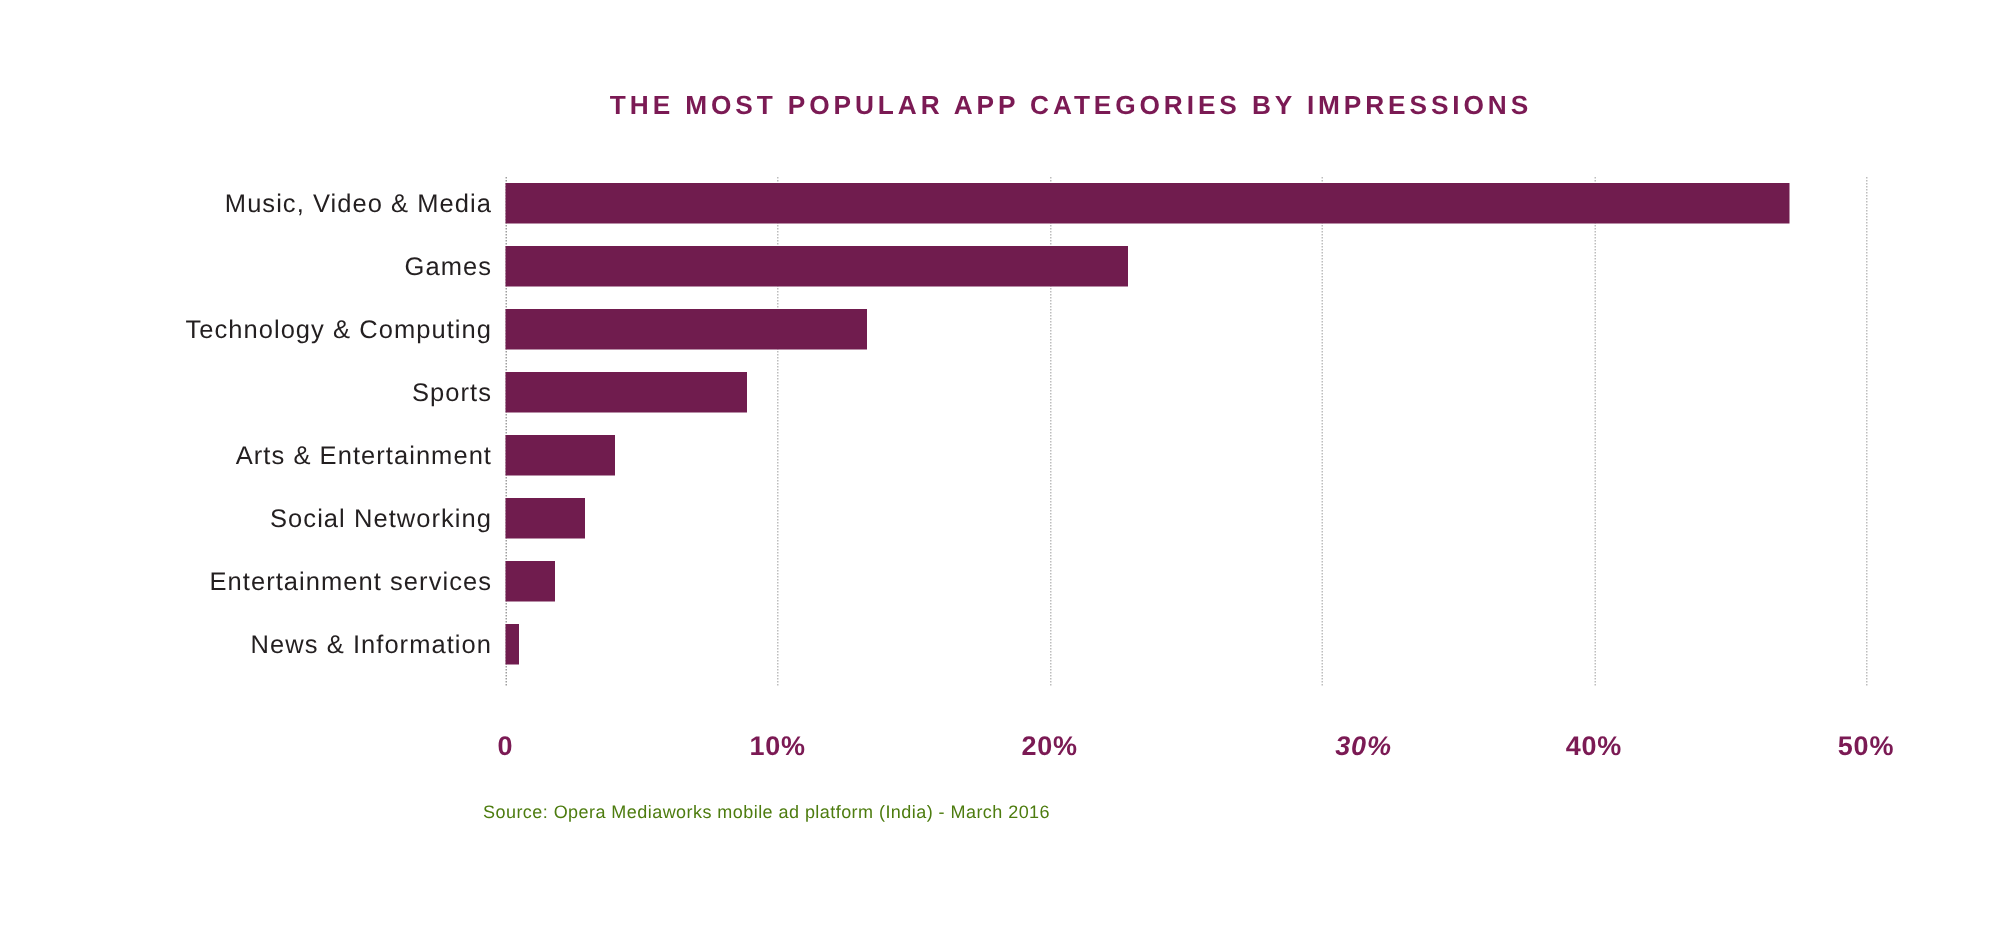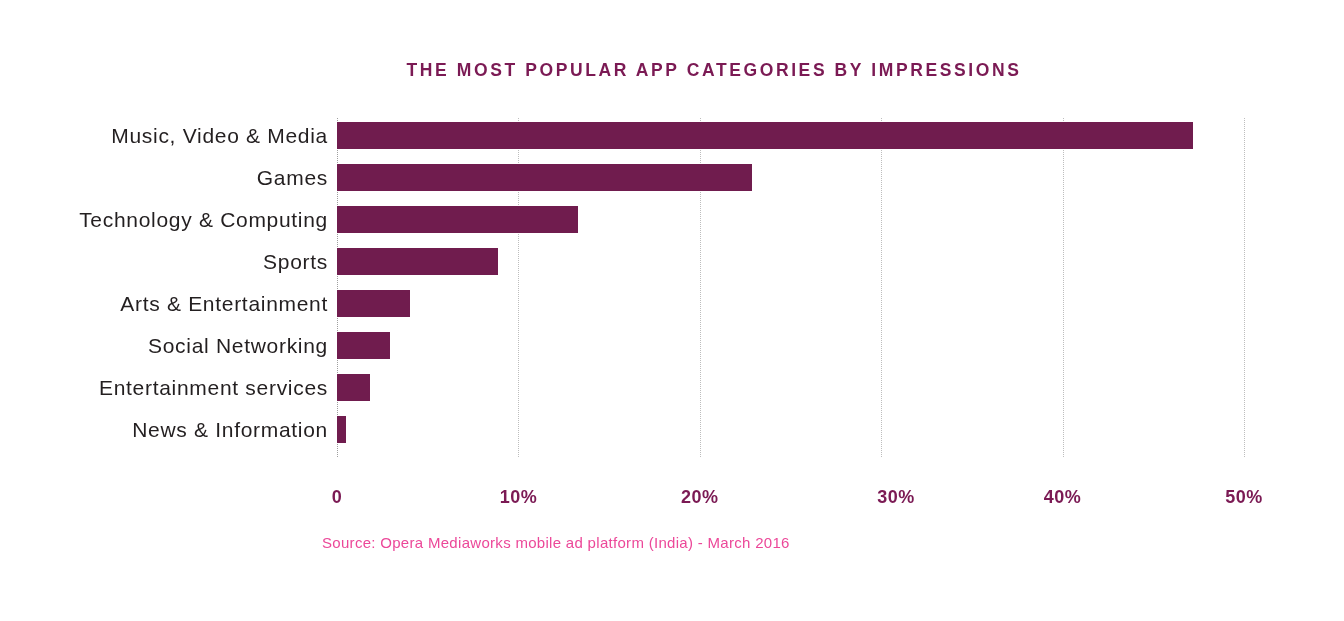--- a/index.html
+++ b/index.html
@@ -86,21 +86,21 @@
     width: 328px;
     height: 339px;
   }
   .cat-label {
     position: absolute;
     right: 0;
     width: 328px;
     height: 27px;
     line-height: 27px;
     text-align: right;
-    font-size: 21px;
+    font-size: 17px;
     letter-spacing: 0.7px;
     color: #231f20;
     white-space: nowrap;
   }
 
   
   .xticks {
     position: absolute;
     left: 337px;
     top: 487px;
@@ -116,23 +116,23 @@
     letter-spacing: 0.5px;
     color: #7b1a54;
     white-space: nowrap;
   }
 
   
   .source-note {
     position: absolute;
     left: 322px;
     top: 534px;
-    font-size: 15px;
+    font-size: 12px;
     letter-spacing: 0.3px;
-    color: #ec4899;
+    color: #4d7c0f;
     white-space: nowrap;
   }
 </style>
 </head>
 <body>
 
 <div class="figure">
 
   <div class="chart-title">THE MOST POPULAR APP CATEGORIES BY IMPRESSIONS</div>
 
@@ -181,20 +181,20 @@
         <div class="bar-row" style="top: 298px;">
           <div class="bar" title="News &amp; Information: 0.5%" style="width: 9.07px; background: rgb(112, 28, 78);"></div>
         </div>
       </div>
   </div>
 
   <div class="xticks">
       <div class="xtick" style="left: 0px;">0</div>
       <div class="xtick" style="left: 181.4px;">10%</div>
       <div class="xtick" style="left: 362.8px;">20%</div>
-      <div class="xtick" style="left: 559px;">30%</div>
+      <div class="xtick" style="left: 572px; font-style: italic;">30%</div>
       <div class="xtick" style="left: 725.6px;">40%</div>
       <div class="xtick" style="left: 907px;">50%</div>
     </div>
 
   <div class="source-note">Source: Opera Mediaworks mobile ad platform (India) - March 2016</div>
 
 </div>
 
 </body></html>

